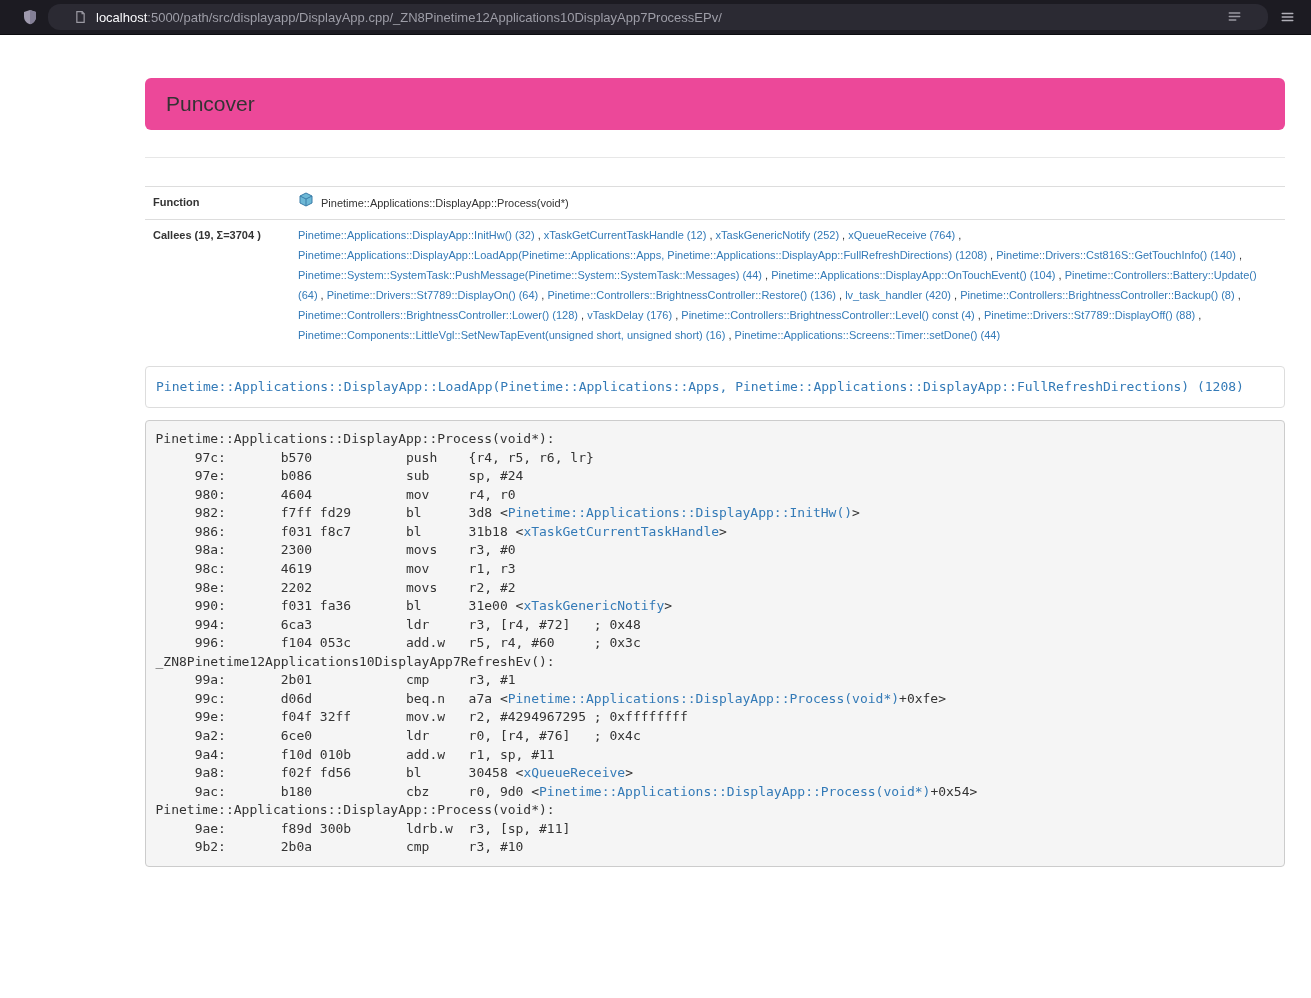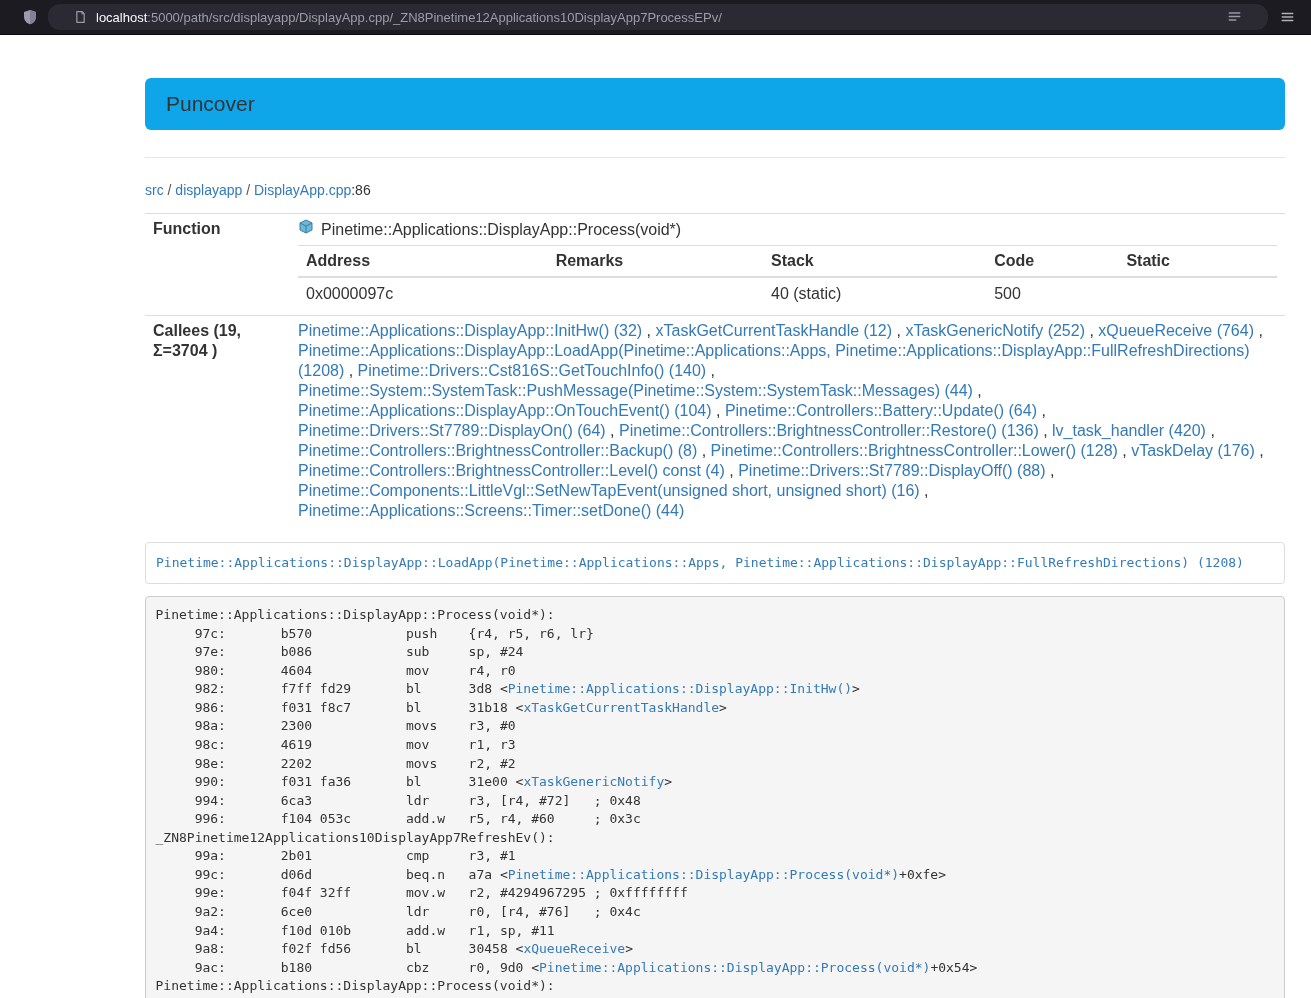--- a/index.html
+++ b/index.html
@@ -23,30 +23,30 @@
   }
   .url-text { font-size: 13px; margin-left: 9px; white-space: nowrap; overflow: hidden; }
   .url-host { color: #fbfbfe; }
   .url-rest { color: #9d9da7; }
   .urlbar-spacer { flex: 1; }
   .menu-wrap { margin: 0 6px 0 2px; }
 
   
   .content { margin-left: 145px; width: 1140px; }
   .jumbotron {
-    margin-top: 43px; height: 52px; background: #0ea5e9; border-radius: 6px;
+    margin-top: 43px; height: 52px; background: #ec4899; border-radius: 6px;
     padding: 14px 21px; font-size: 21px; line-height: 24px; color: #333;
   }
   hr.divider { border: 0; border-top: 1px solid #e7e7e7; margin: 27px 0 0 0; }
   .breadcrumb { margin-top: 22px; font-size: 14px; line-height: 20px; }
   .bc-sep { color: #555; }
   .bc-suffix { color: #333; }
   a.lnk { color: #337ab7; text-decoration: none; cursor: pointer; }
 
-  table.outer { width: 100%; border-collapse: collapse; margin-top: 13px; font-size: 16px; line-height: 20px; }
+  table.outer { width: 100%; border-collapse: collapse; margin-top: 28px; font-size: 11px; line-height: 20px; }
   table.outer > tbody > tr > th,
   table.outer > tbody > tr > td {
     border-top: 1px solid #ddd; padding: 5px 8px; text-align: left; vertical-align: top;
   }
   table.outer > tbody > tr > th { width: 145px; font-weight: 700; }
   .fn-line { display: flex; align-items: center; gap: 7px; }
 
   table.inner { width: 100%; border-collapse: collapse; margin-top: 5px; }
   table.inner th {
     border-top: 1px solid #ddd; border-bottom: 2px solid #ddd;
@@ -118,57 +118,36 @@
 </div>
 
 <div class="content">
 
   <div class="jumbotron">
     <span>Puncover</span>
   </div>
 
   <hr class="divider">
 
-  <div class="breadcrumb" id="breadcrumb"><a class="lnk">src</a><span class="bc-sep"> / </span><a class="lnk">displayapp</a><span class="bc-sep"> / </span><a class="lnk">DisplayApp.cpp</a><span class="bc-suffix">:86</span></div>
 
   <table class="outer">
     <tbody>
       <tr>
         <th>Function</th>
         <td>
           <div class="fn-line">
             <span>
               <svg width="16" height="16" viewBox="0 0 16 16">
                 <path d="M8 1 L14 4 V11 L8 14 L2 11 V4 Z" fill="#6db8d6" stroke="#3a7ca8" stroke-width="1"></path>
                 <path d="M2 4 L8 7 L14 4" fill="none" stroke="#3a7ca8" stroke-width="1"></path>
                 <path d="M8 7 V14" fill="none" stroke="#3a7ca8" stroke-width="1"></path>
               </svg>
             </span>
             <span>Pinetime::Applications::DisplayApp::Process(void*)</span>
           </div>
-          <table class="inner">
-            <thead>
-              <tr>
-                <th>Address</th>
-                <th>Remarks</th>
-                <th>Stack</th>
-                <th>Code</th>
-                <th>Static</th>
-              </tr>
-            </thead>
-            <tbody>
-              <tr>
-                <td>0x0000097c</td>
-                <td></td>
-                <td>40 (static)</td>
-                <td>500</td>
-                <td></td>
-              </tr>
-            </tbody>
-          </table>
         </td>
       </tr>
       <tr>
         <th>Callees (19, Σ=3704 )</th>
         <td class="callees-cell" id="callees-cell"><a class="lnk">Pinetime::Applications::DisplayApp::InitHw() (32)</a><span> , </span><a class="lnk">xTaskGetCurrentTaskHandle (12)</a><span> , </span><a class="lnk">xTaskGenericNotify (252)</a><span> , </span><a class="lnk">xQueueReceive (764)</a><span> , </span><a class="lnk">Pinetime::Applications::DisplayApp::LoadApp(Pinetime::Applications::Apps, Pinetime::Applications::DisplayApp::FullRefreshDirections) (1208)</a><span> , </span><a class="lnk">Pinetime::Drivers::Cst816S::GetTouchInfo() (140)</a><span> , </span><a class="lnk">Pinetime::System::SystemTask::PushMessage(Pinetime::System::SystemTask::Messages) (44)</a><span> , </span><a class="lnk">Pinetime::Applications::DisplayApp::OnTouchEvent() (104)</a><span> , </span><a class="lnk">Pinetime::Controllers::Battery::Update() (64)</a><span> , </span><a class="lnk">Pinetime::Drivers::St7789::DisplayOn() (64)</a><span> , </span><a class="lnk">Pinetime::Controllers::BrightnessController::Restore() (136)</a><span> , </span><a class="lnk">lv_task_handler (420)</a><span> , </span><a class="lnk">Pinetime::Controllers::BrightnessController::Backup() (8)</a><span> , </span><a class="lnk">Pinetime::Controllers::BrightnessController::Lower() (128)</a><span> , </span><a class="lnk">vTaskDelay (176)</a><span> , </span><a class="lnk">Pinetime::Controllers::BrightnessController::Level() const (4)</a><span> , </span><a class="lnk">Pinetime::Drivers::St7789::DisplayOff() (88)</a><span> , </span><a class="lnk">Pinetime::Components::LittleVgl::SetNewTapEvent(unsigned short, unsigned short) (16)</a><span> , </span><a class="lnk">Pinetime::Applications::Screens::Timer::setDone() (44)</a></td>
       </tr>
     </tbody>
   </table>
 
   <div class="panel-box">

